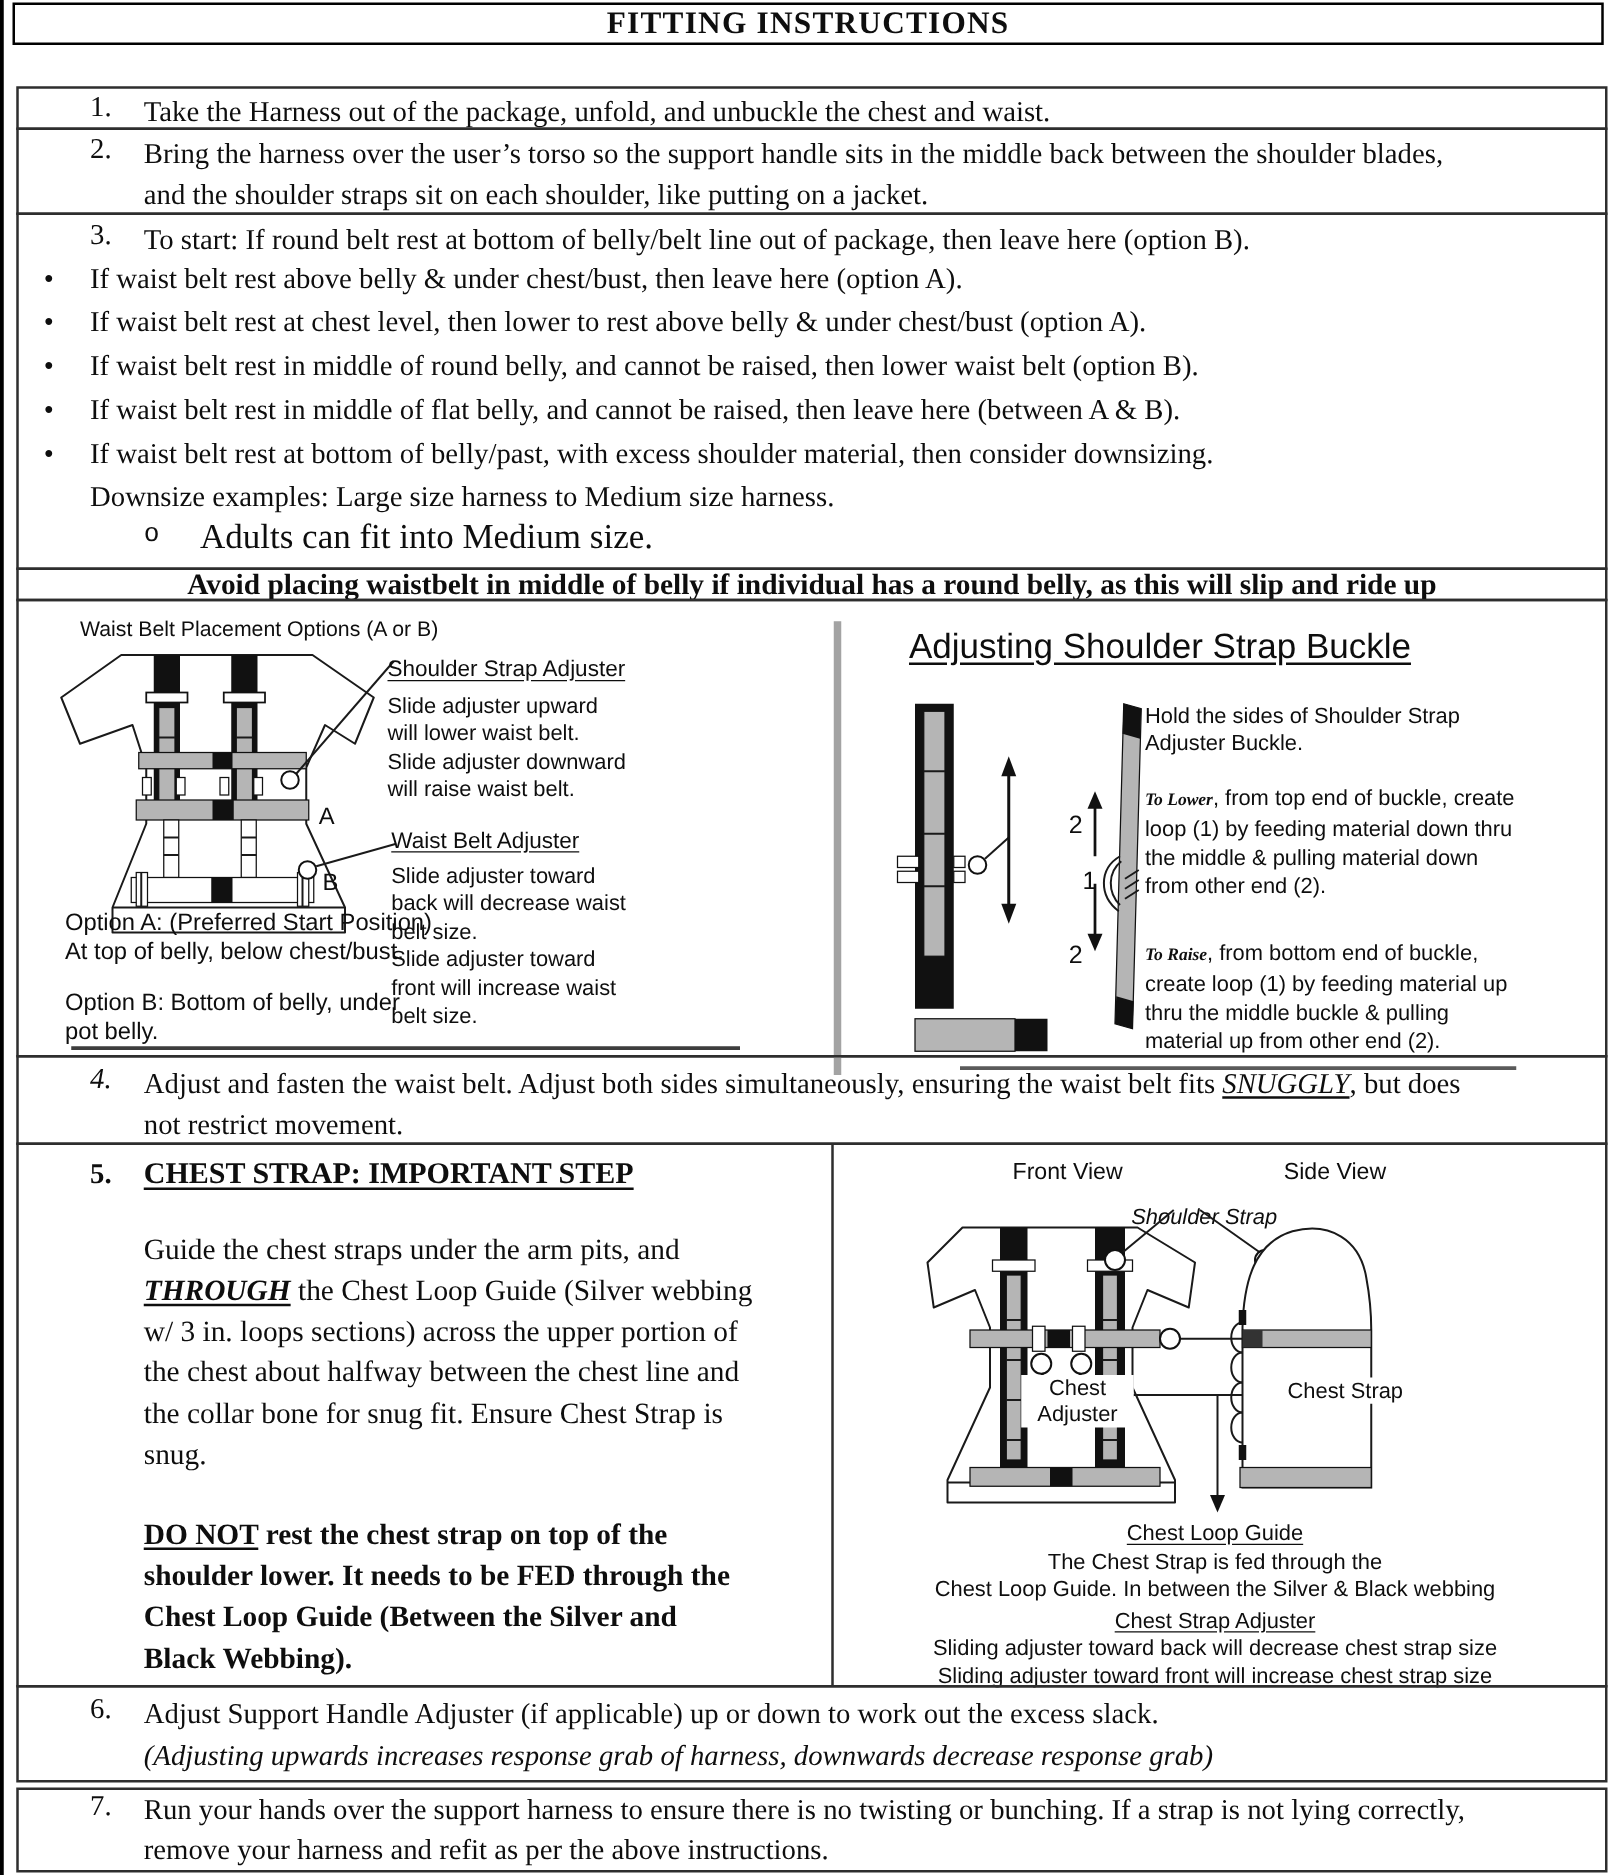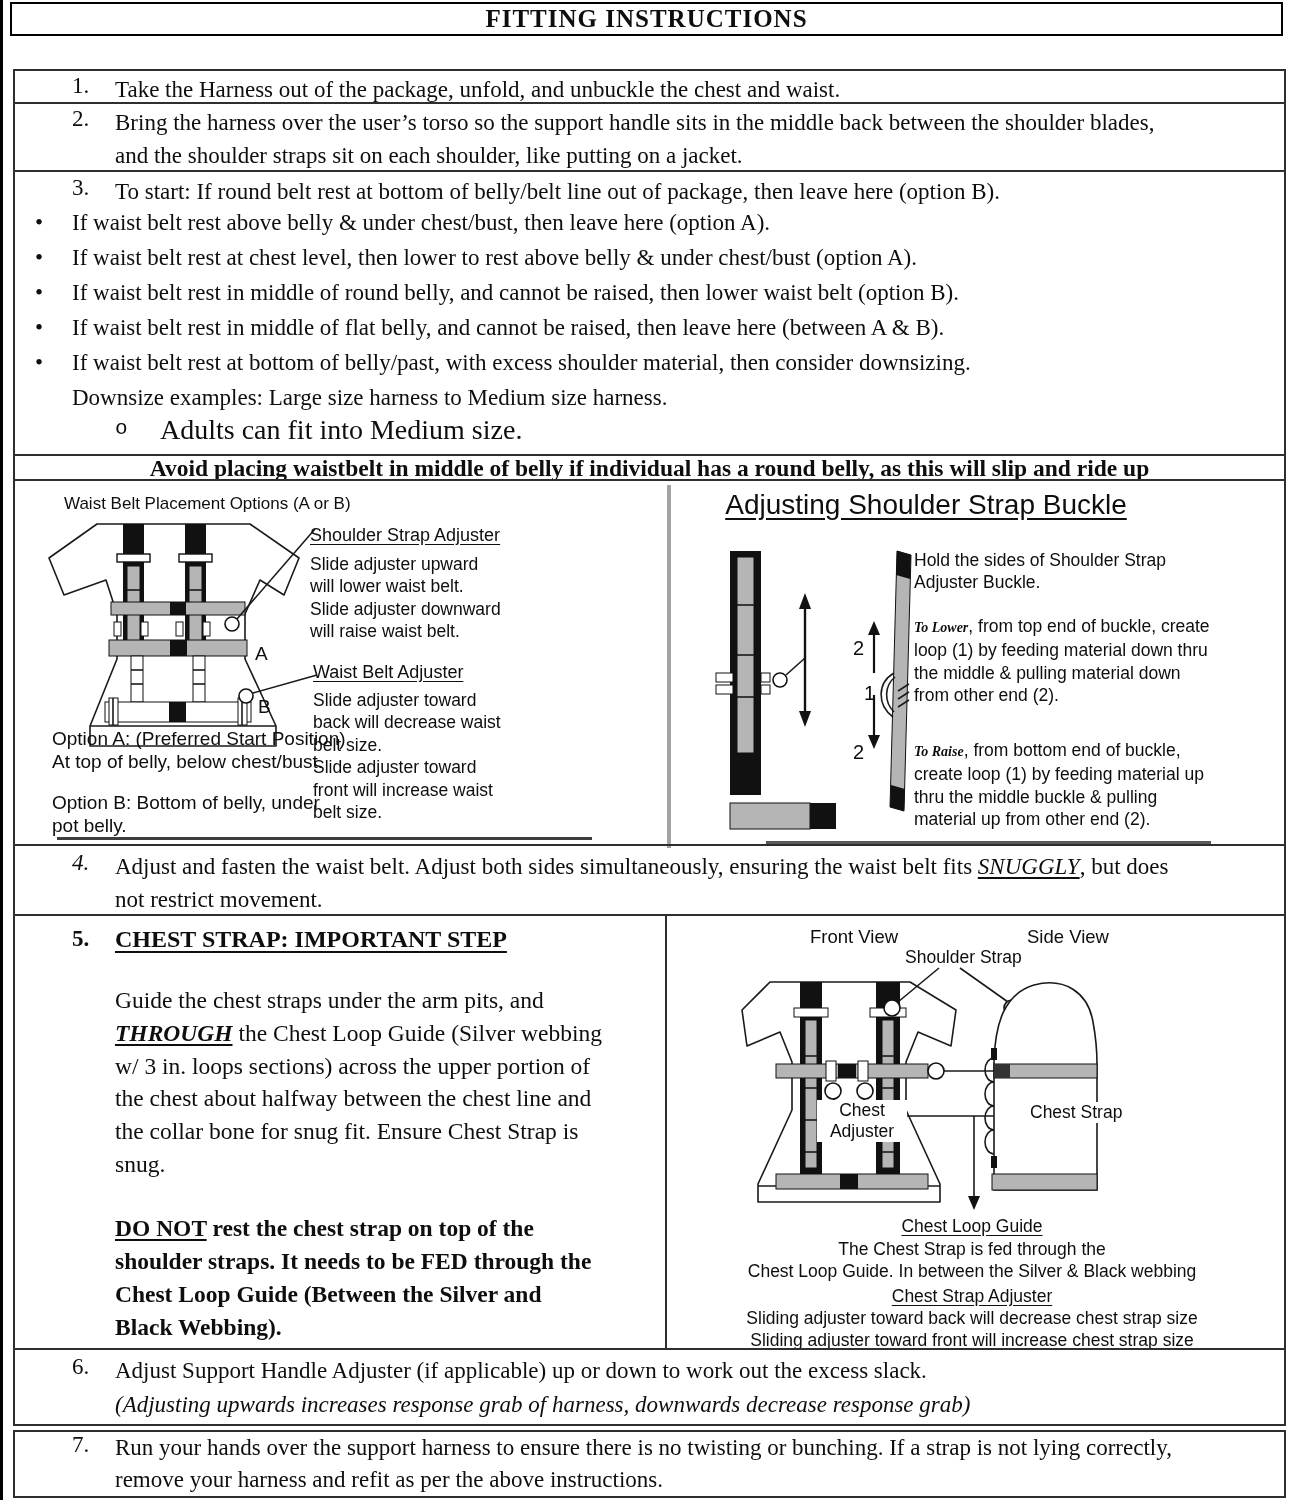--- a/index.html
+++ b/index.html
@@ -23,21 +23,21 @@
   .txt{position:absolute;left:100px;font-size:23px;line-height:33px;}
   .bullet-marker{position:absolute;left:20px;font-size:23px;}
   .bullet-text{position:absolute;left:57px;font-size:23px;}
   .warn{width:100%;text-align:center;font-weight:bold;font-size:23.5px;line-height:23px;padding-top:1px;}
   .sans{font-family:"Liberation Sans",sans-serif;}
   .ml{white-space:pre-line;}
   .ann-title{font-family:"Liberation Sans",sans-serif;font-size:18px;text-decoration:underline;text-underline-offset:3px;}
   .ann-body{font-family:"Liberation Sans",sans-serif;font-size:17.5px;line-height:22.4px;}
   .opt{font-family:"Liberation Sans",sans-serif;font-size:19px;line-height:22.5px;}
   .wcell{position:absolute;left:0;top:0;width:652px;height:100%;}
-  .bcell{position:absolute;left:652px;top:4px;right:0;height:100%;border-left:4px solid #a3a3a3;box-sizing:border-box;}
+  .bcell{position:absolute;left:652px;top:16px;right:0;height:100%;border-left:6px solid #a3a3a3;box-sizing:border-box;}
   .bhead{position:absolute;left:5px;top:4px;width:500px;text-align:center;
          font-family:"Liberation Sans",sans-serif;font-size:28px;text-decoration:underline;text-underline-offset:4px;}
   .bsub{position:absolute;left:5px;top:36px;width:500px;text-align:center;font-style:italic;font-size:26px;
         text-decoration:underline;text-underline-offset:4px;}
   .lead{font-family:"Liberation Serif",serif;font-weight:bold;font-style:italic;font-size:14px;}
   .arrlabel{position:absolute;font-family:"Liberation Sans",sans-serif;font-size:20px;}
   .rule{position:absolute;height:2.5px;background:#3d3d3d;}
   .s5head{font-weight:bold;font-size:24px;text-decoration:underline;text-underline-offset:4px;}
   .s5para{position:absolute;left:100px;font-size:23.5px;line-height:32.8px;}
   .emph-ital-und{font-style:italic;text-decoration:underline;text-underline-offset:3px;}
@@ -226,27 +226,27 @@
 
   <div class="row r5">
     <span class="num" style="top:10px;font-weight:bold;">5.</span>
     <span class="abs s5head" style="left:100px;top:10px;">CHEST STRAP: IMPORTANT STEP</span>
 
     <div class="s5para" style="top:68px;width:490px;">
       <span>Guide the chest straps under the arm pits, and </span><span class="emph-bold-ital-und">THROUGH</span><span> the Chest Loop Guide (Silver webbing w/ 3 in. loops sections) across the upper portion of the chest about halfway between the chest line and the collar bone for snug fit. Ensure Chest Strap is snug.</span>
     </div>
 
     <div class="s5para" style="top:296px;width:480px;font-weight:bold;line-height:33px;">
-      <span class="emph-und">DO NOT</span><span> rest the chest strap on top of the shoulder straps. It needs to be FED through the Chest Loop Guide (Between the Silver and Black Webbing).</span>
+      <span class="emph-und">DO NOT</span><span> rest the chest strap on top of the shoulder lower. It needs to be FED through the Chest Loop Guide (Between the Silver and Black Webbing).</span>
     </div>
 
     <div class="fcell">
       <div class="viewlabel" style="left:143px;top:10px;">Front View</div>
       <div class="viewlabel" style="left:360px;top:10px;">Side View</div>
-      <div class="small-label" style="left:238px;top:31px;">Shoulder Strap</div>
+      <div class="small-label" style="left:238px;top:47px;font-style:italic;">Shoulder Strap</div>
 
       <svg style="left:25px;top:48px;" width="490" height="252" viewBox="0 0 490 252">
         <path d="M78,18 L218,18 L264,46 L259,82 L226,68 L214,98 L214,146 L248,220 L248,238 L66,238 L66,220 L100,146 L100,98 L88,68 L55,82 L50,46 Z" fill="#fff" stroke="#1a1a1a" stroke-width="1.6" stroke-linejoin="round"></path>
         <line class="ln" x1="66" y1="222" x2="248" y2="222"></line>
         <rect x="108" y="18" width="22" height="192" fill="#111"></rect>
         <rect x="184" y="18" width="24" height="192" fill="#111"></rect>
         <rect x="102" y="44" width="34" height="9" fill="#fff" stroke="#111"></rect>
         <rect x="178" y="44" width="36" height="9" fill="#fff" stroke="#111"></rect>
         <rect x="113" y="56" width="12" height="148" fill="#b5b5b5" stroke="#111"></rect>
         <line class="ln" x1="113" y1="92" x2="125" y2="92"></line>

